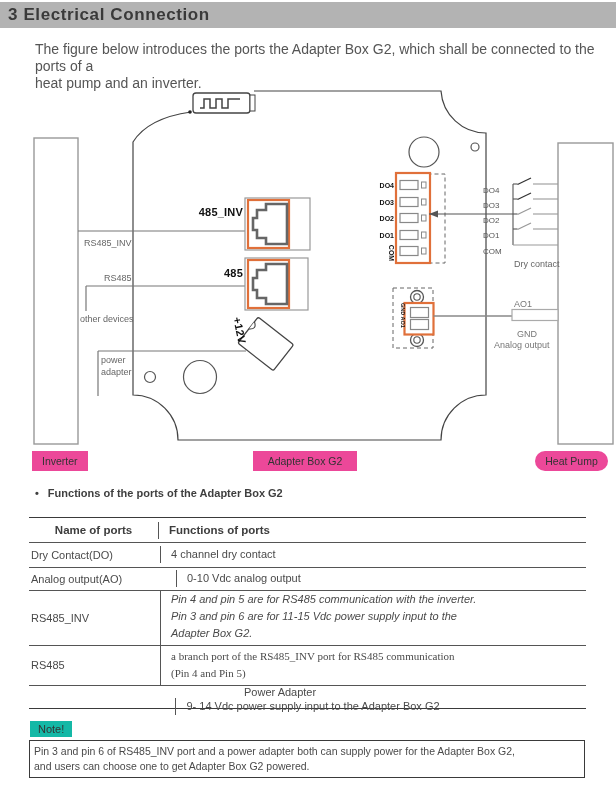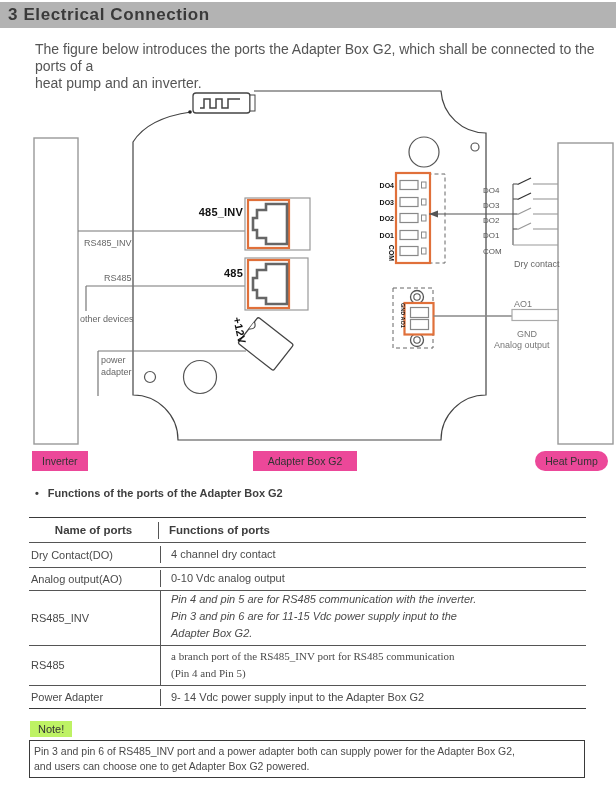--- a/index.html
+++ b/index.html
@@ -28,23 +28,23 @@
   .bullet-line .dot{margin-right:9px;font-size:11px;}
 
   .ptable{position:absolute;left:29px;top:517px;width:557px;
           border-top:1.5px solid #3a3a3a;border-bottom:1.5px solid #3a3a3a;font-size:11px;color:#4a4a4a;}
   .trow{display:flex;align-items:center;border-bottom:1px solid #555;}
   .trow:last-child{border-bottom:none;}
   .c1{width:129px;flex:none;padding-left:2px;}
   .c2{flex:1;border-left:1px solid #555;padding-left:10px;line-height:17px;}
   .thead{height:24px;font-weight:600;color:#3d3d3d;font-size:11.5px;}
   .thead .c1{text-align:center;padding-left:0;}
-  .h24{height:23.5px;} .h23{height:22.5px;} .h54{height:53.5px;} .h40{height:39.5px;} .h22{height:22px;}
-
-  .noteband{position:absolute;left:30px;top:721px;background:#bef264;color:#333;
+  .h24{height:23.5px;} .h23{height:22.5px;gap:16px;} .h54{height:53.5px;} .h40{height:39.5px;} .h22{height:22px;flex-direction:column;}
+
+  .noteband{position:absolute;left:30px;top:721px;background:#14b8a6;color:#333;
             font-size:11px;padding:2px 8px;}
   .notebox{position:absolute;left:29px;top:740px;width:546px;border:1.3px solid #3a3a3a;
            font-size:10.5px;color:#4a4a4a;line-height:15px;padding:3px 4px;}
 </style>
 </head>
 <body>
 
 <div id="page">
 
   <div class="titlebar">

